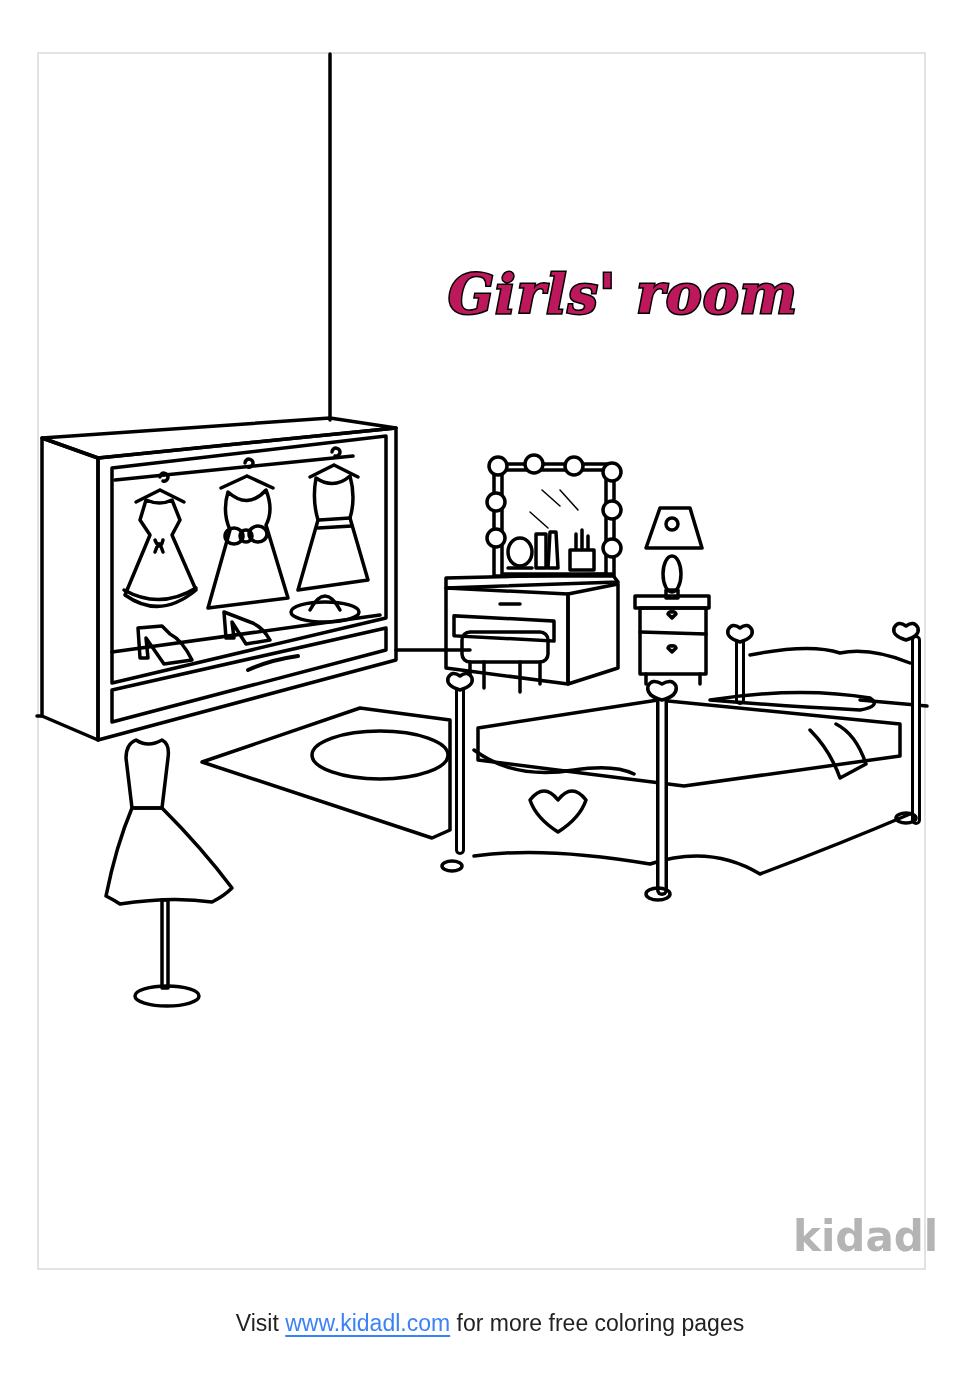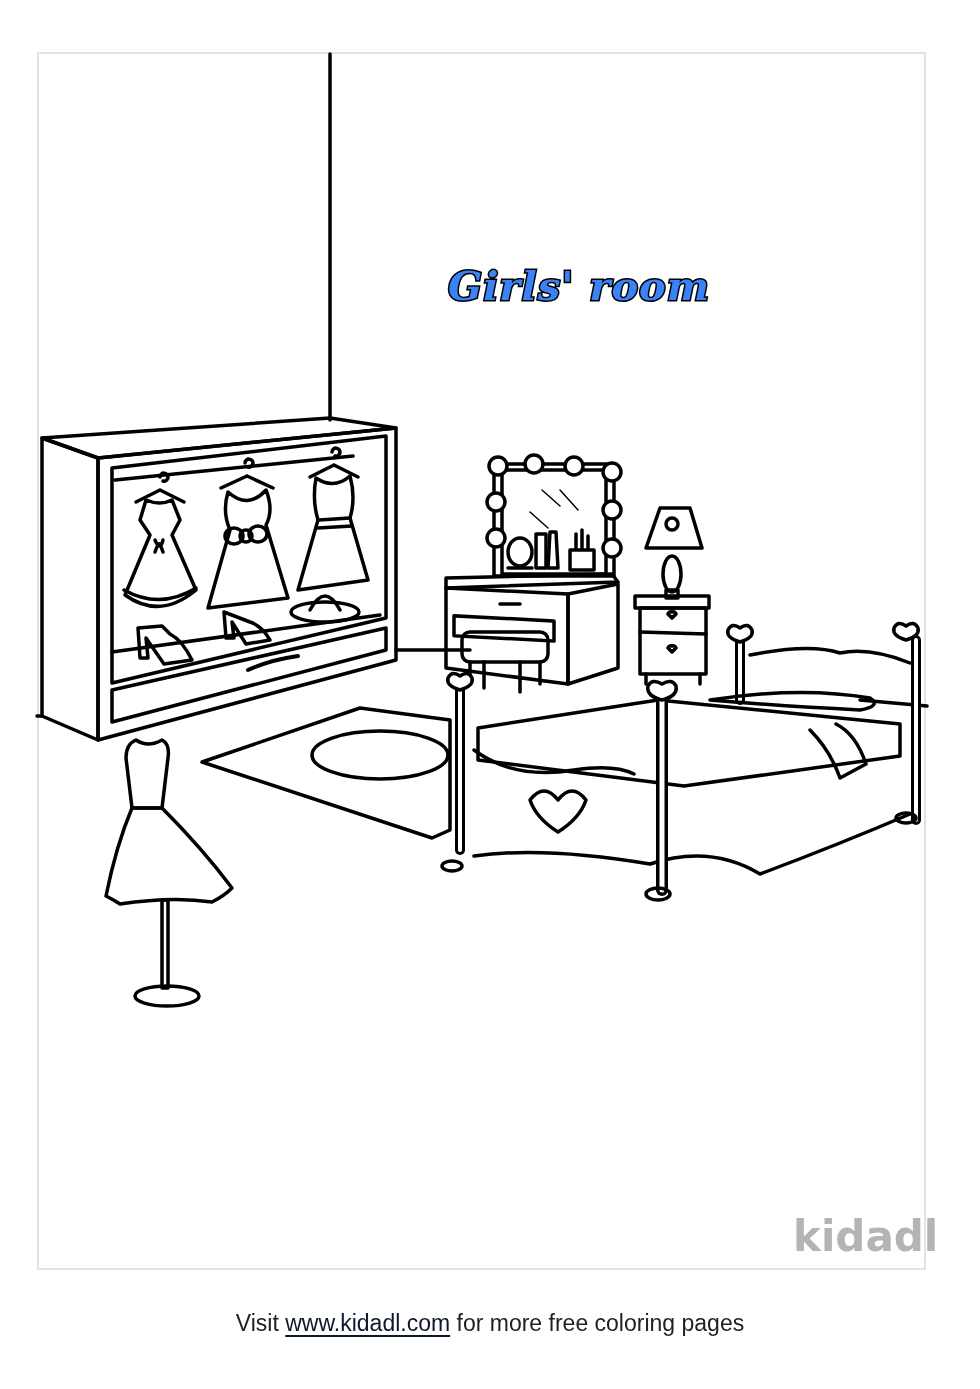--- a/index.html
+++ b/index.html
@@ -1,22 +1,22 @@
 <!DOCTYPE html>
 <html><head>
 <meta charset="utf-8">
 <style>
   html, body { margin: 0; padding: 0; background: #ffffff; }
   body { width: 980px; height: 1389px; position: relative; overflow: hidden; font-family: "Liberation Sans", sans-serif; }
   .frame { position: absolute; left: 37px; top: 52px; width: 889px; height: 1218px; border: 2px solid #e3e3e3; box-sizing: border-box; background: #fff; }
   .art { position: absolute; left: 0; top: 0; width: 980px; height: 1389px; }
-  .title-text { position: absolute; left: 448px; top: 262px; font-family: "DejaVu Serif", serif; font-weight: bold; font-style: italic; font-size: 40px; color: #3b82f6; -webkit-text-stroke: 3px #000; paint-order: stroke fill; letter-spacing: 1px; white-space: nowrap; }
+  .title-text { position: absolute; left: 448px; top: 262px; font-family: "DejaVu Serif", serif; font-weight: bold; font-style: italic; font-size: 54px; color: #be185d; -webkit-text-stroke: 3px #000; paint-order: stroke fill; letter-spacing: 1px; white-space: nowrap; }
   .watermark { position: absolute; left: 793px; top: 1212px; font-family: "DejaVu Sans", sans-serif; font-weight: bold; font-size: 42px; color: #b4b4b4; letter-spacing: 0px; }
   .footer { position: absolute; left: 0; top: 1310px; width: 980px; text-align: center; font-family: "Liberation Sans", sans-serif; font-size: 23px; color: #222; }
-  .footer a { color: #0f172a; text-decoration: underline; text-underline-offset: 4px; text-decoration-thickness: 2px; }
+  .footer a { color: #3b82f6; text-decoration: underline; text-underline-offset: 4px; text-decoration-thickness: 2px; }
 </style>
 </head>
 <body>
 
 <div class="frame"></div>
 
 <svg class="art" viewBox="0 0 980 1389" xmlns="http://www.w3.org/2000/svg" fill="none" stroke="#000" stroke-width="3.5" stroke-linejoin="round" stroke-linecap="round">
 
   <g>
     <line x1="330" y1="54" x2="330" y2="420"></line>

